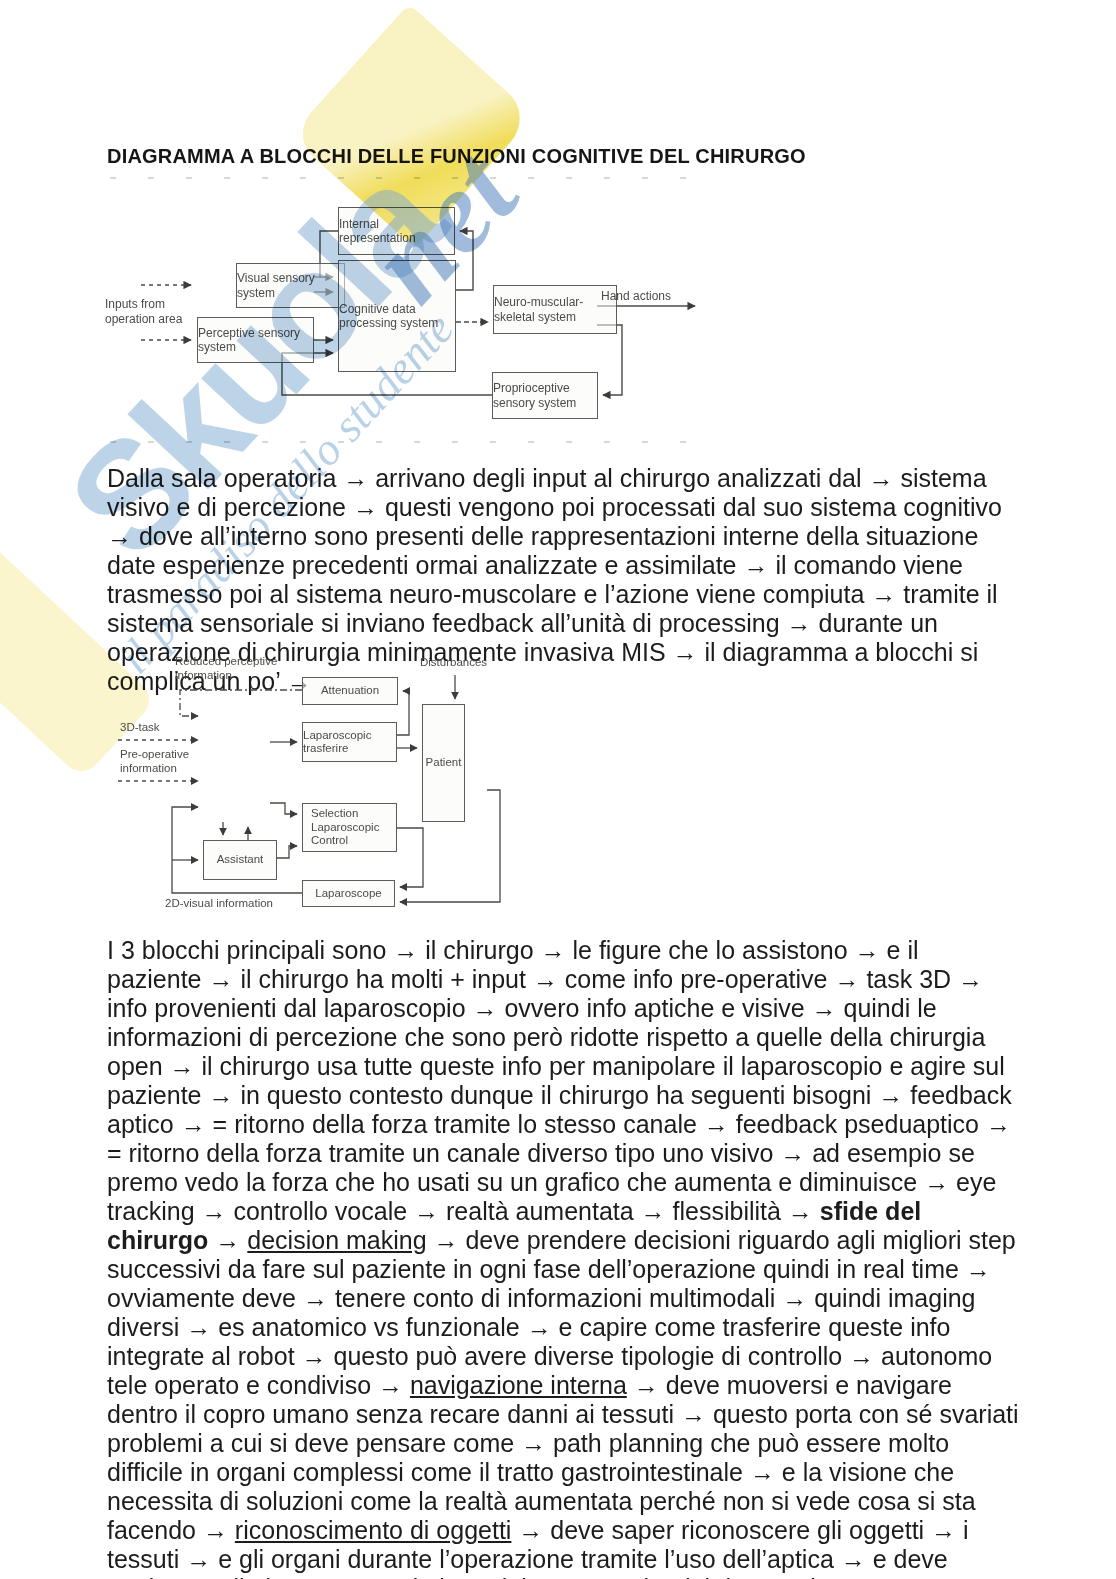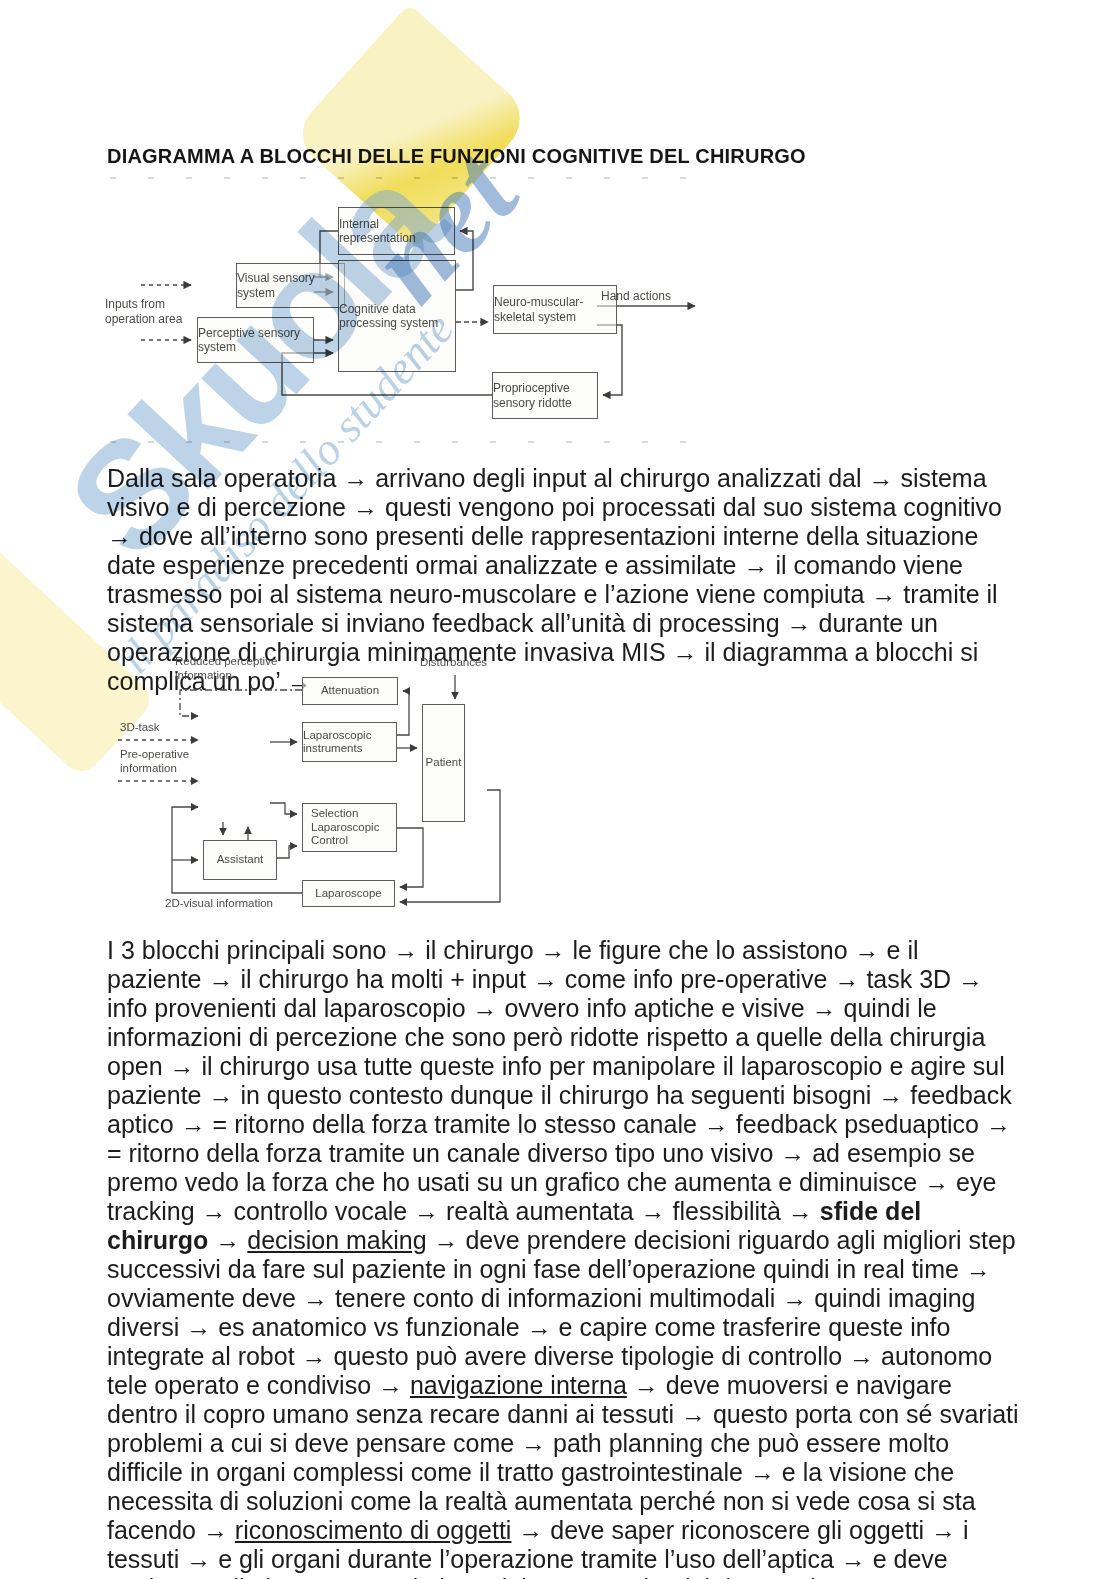--- a/index.html
+++ b/index.html
@@ -114,21 +114,21 @@
         <g>
           <path d="M502,140 L527,140 L527,210 L508,210" marker-end="url(#ah)"></path>
         </g>
       </g>
     </svg>
     <div class="dbox" style="left:243px;top:22px;width:117px;height:48px;">Internal representation</div>
     <div class="dbox" style="left:102px;top:78px;width:109px;height:45px;margin-left:39px;">Visual sensory system</div>
     <div class="dbox" style="left:243px;top:75px;width:118px;height:112px;">Cognitive data processing system</div>
     <div class="dbox" style="left:102px;top:132px;width:117px;height:46px;">Perceptive sensory system</div>
     <div class="dbox" style="left:398px;top:100px;width:124px;height:49px;">Neuro-muscular-skeletal system</div>
-    <div class="dbox" style="left:397px;top:187px;width:106px;height:47px;">Proprioceptive sensory ridotte</div>
+    <div class="dbox" style="left:397px;top:187px;width:106px;height:47px;">Proprioceptive sensory system</div>
     <div class="dlabel" style="left:10px;top:112px;width:92px;">Inputs from operation area</div>
     <div class="dlabel" style="left:506px;top:104px;width:90px;">Hand actions</div>
   </div>
 
   <p class="para" style="top:464px;width:908px;margin:0;">Dalla sala operatoria → arrivano degli input al chirurgo analizzati dal → sistema visivo e di percezione → questi vengono poi processati dal suo sistema cognitivo → dove all’interno sono presenti delle rappresentazioni interne della situazione date esperienze precedenti ormai analizzate e assimilate → il comando viene trasmesso poi al sistema neuro-muscolare e l’azione viene compiuta → tramite il sistema sensoriale si inviano feedback all’unità di processing → durante un operazione di chirurgia minimamente invasiva MIS → il diagramma a blocchi si complica un po’ →</p>
 
   <div class="figure fig2" style="left:108px;top:650px;width:450px;height:272px;">
     <svg width="450" height="272" viewBox="0 0 450 272">
       <g stroke="#4a4a46" stroke-width="1.3" fill="none">
         <g>
@@ -172,21 +172,21 @@
         </g>
         <g>
           <path d="M289,178 L315,178 L315,237 L292,237" marker-end="url(#ah)"></path>
         </g>
         <g>
           <path d="M379,140 L392,140 L392,252 L292,252" marker-end="url(#ah)"></path>
         </g>
       </g>
     </svg>
     <div class="dbox" style="left:194px;top:27px;width:96px;height:28px;">Attenuation</div>
-    <div class="dbox" style="left:194px;top:72px;width:95px;height:40px;">Laparoscopic instruments</div>
+    <div class="dbox" style="left:194px;top:72px;width:95px;height:40px;">Laparoscopic trasferire</div>
     <div class="dbox" style="left:314px;top:54px;width:43px;height:118px;">Patient</div>
     <div class="dbox align-left" style="left:194px;top:153px;width:95px;height:49px;">Selection Laparoscopic Control</div>
     <div class="dbox" style="left:95px;top:190px;width:74px;height:40px;">Assistant</div>
     <div class="dbox" style="left:194px;top:230px;width:93px;height:27px;">Laparoscope</div>
     <div class="dlabel" style="left:67px;top:5px;width:120px;">Reduced perceptive information</div>
     <div class="dlabel" style="left:312px;top:6px;width:100px;">Disturbances</div>
     <div class="dlabel" style="left:12px;top:71px;width:70px;">3D-task</div>
     <div class="dlabel" style="left:12px;top:98px;width:88px;">Pre-operative information</div>
     <div class="dlabel" style="left:57px;top:247px;width:140px;">2D-visual information</div>
   </div>

